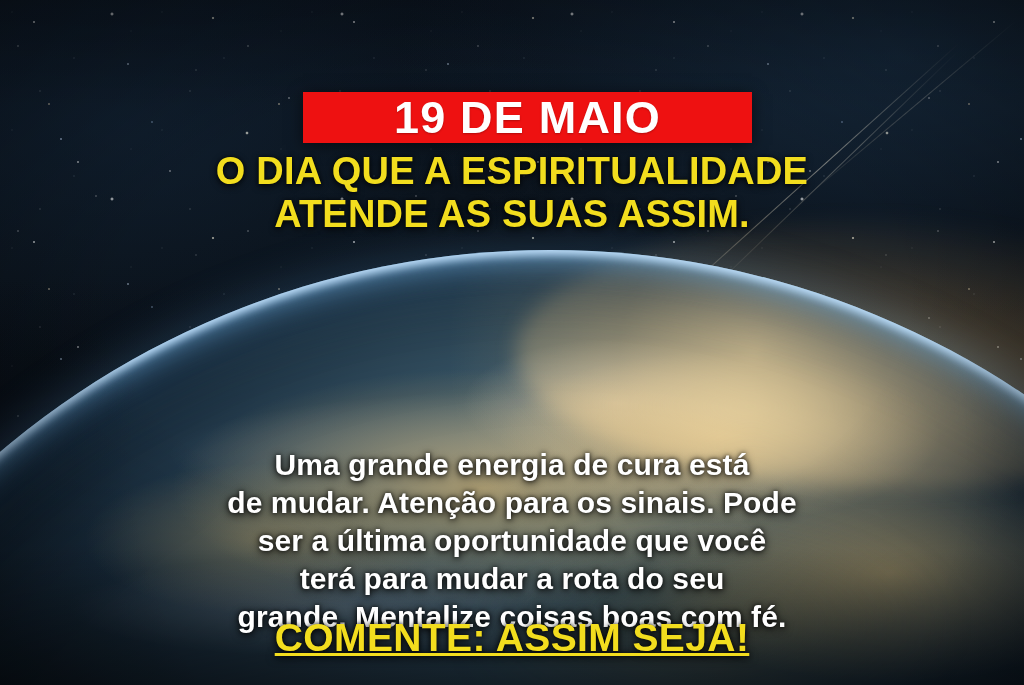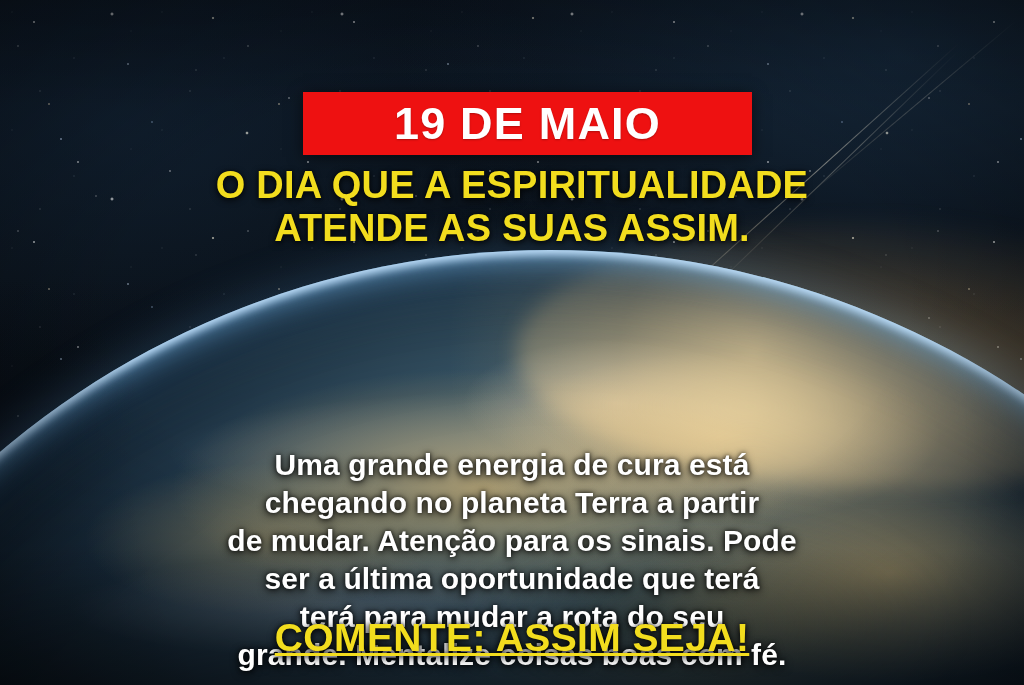--- a/index.html
+++ b/index.html
@@ -179,41 +179,41 @@
     display: flex;
     flex-direction: column;
     align-items: center;
   }
 
   .date-banner {
     position: absolute;
     left: 303px;
     top: 92px;
     width: 449px;
-    height: 63px;
+    height: 51px;
     display: flex;
     align-items: center;
     justify-content: center;
     box-shadow: 0 2px 14px rgba(0,0,0,0.55);
   }
   .date-banner-label {
     color: #ffffff;
     font-size: 45px;
     font-weight: bold;
     letter-spacing: 1.2px;
     line-height: 1;
     white-space: nowrap;
     text-shadow: 0 1px 2px rgba(0,0,0,0.25);
   }
 
   .headline {
     position: absolute;
     left: 0;
     right: 0;
-    top: 164px;
+    top: 150px;
     text-align: center;
     font-size: 38px;
     font-weight: bold;
     line-height: 1.12;
     letter-spacing: 0.2px;
     text-shadow: 0 2px 7px rgba(0,0,0,0.85), 0 0 3px rgba(0,0,0,0.6);
     padding: 0 40px;
   }
   .headline-line { display: block; }
 
@@ -278,23 +278,22 @@
       <span class="date-banner-label" style="color: rgb(255, 255, 255);">19 DE MAIO</span>
     </div>
 
     <div class="headline" style="color: rgb(242, 221, 30);">
       <span class="headline-line">O DIA QUE A ESPIRITUALIDADE</span>
       <span class="headline-line">ATENDE AS SUAS ASSIM.</span>
     </div>
 
     <div class="body-copy" style="color: rgb(255, 255, 255); text-align: center;">
       <span class="body-line">Uma grande energia de cura está</span>
-      <span class="body-line">chegando no planeta Terra a partir</span>
       <span class="body-line">de mudar. Atenção para os sinais. Pode</span>
-      <span class="body-line">ser a última oportunidade que terá</span>
+      <span class="body-line">ser a última oportunidade que você</span>
       <span class="body-line">terá para mudar a rota do seu</span>
       <span class="body-line">grande. Mentalize coisas boas com fé.</span>
     </div>
 
     <div class="cta" style="color: rgb(242, 221, 30);">COMENTE: ASSIM SEJA!</div>
 
   </div>
 </div>
 
 </body></html>

